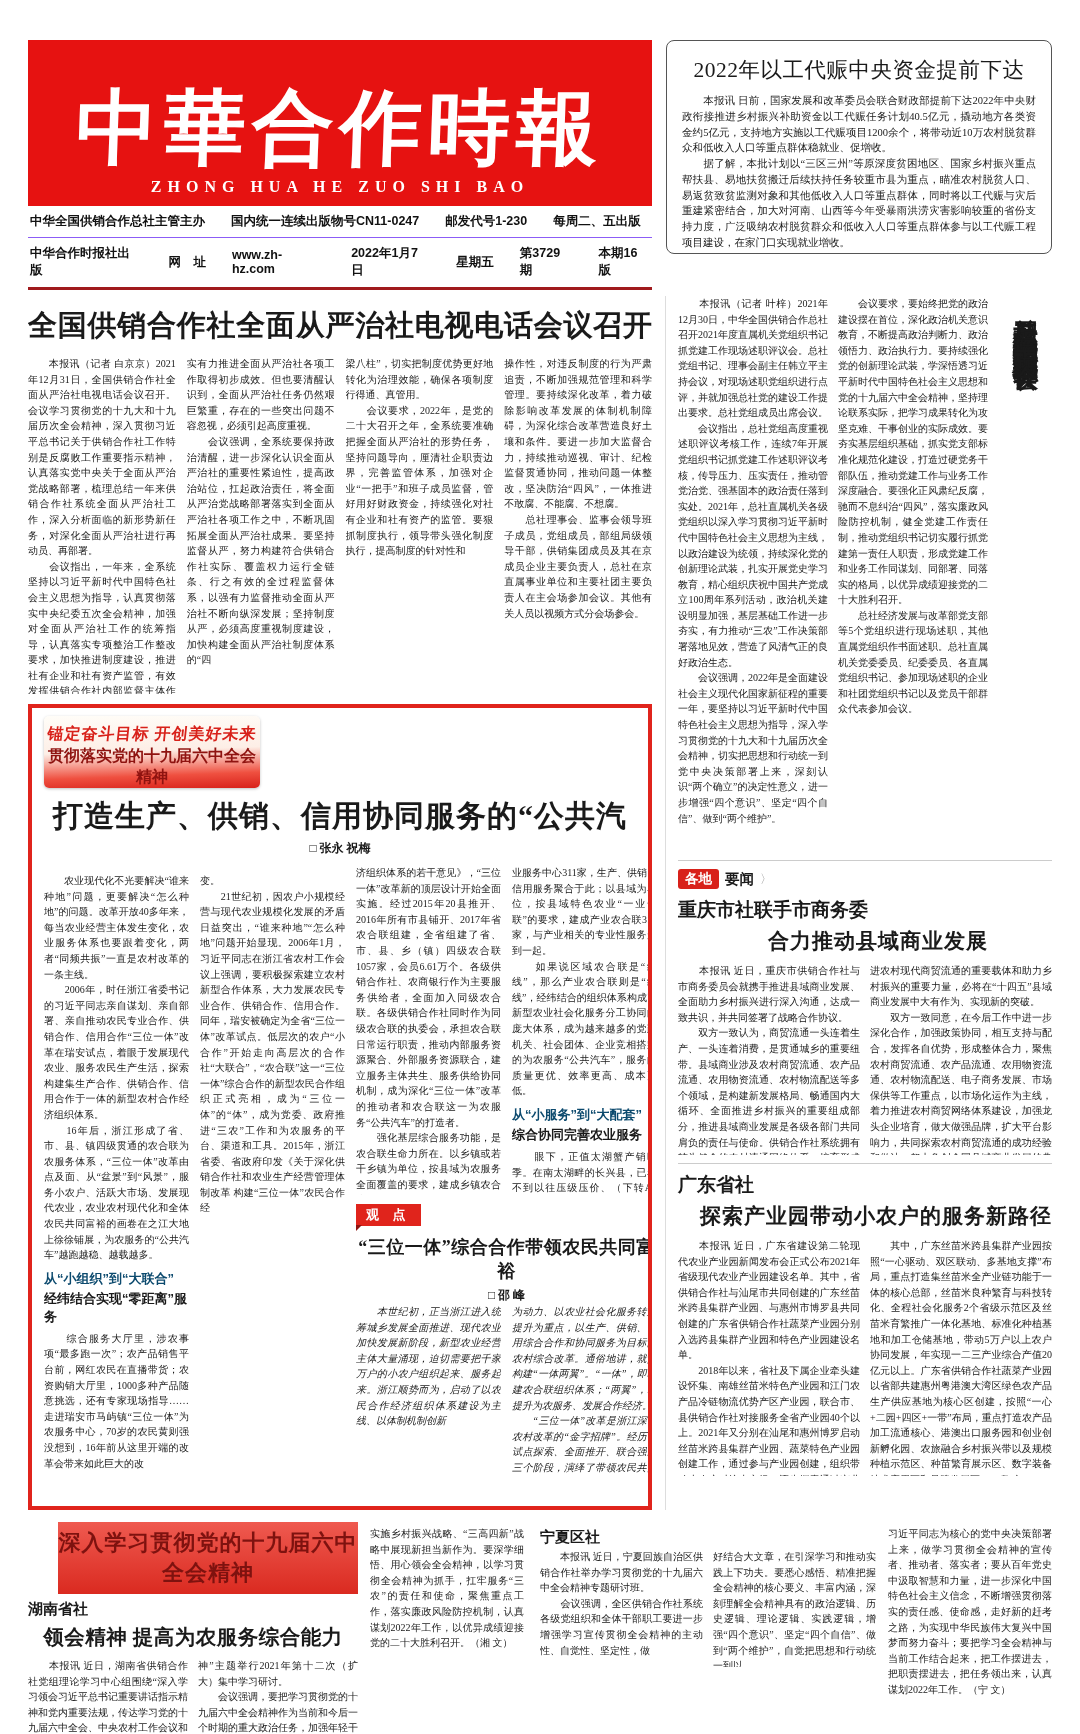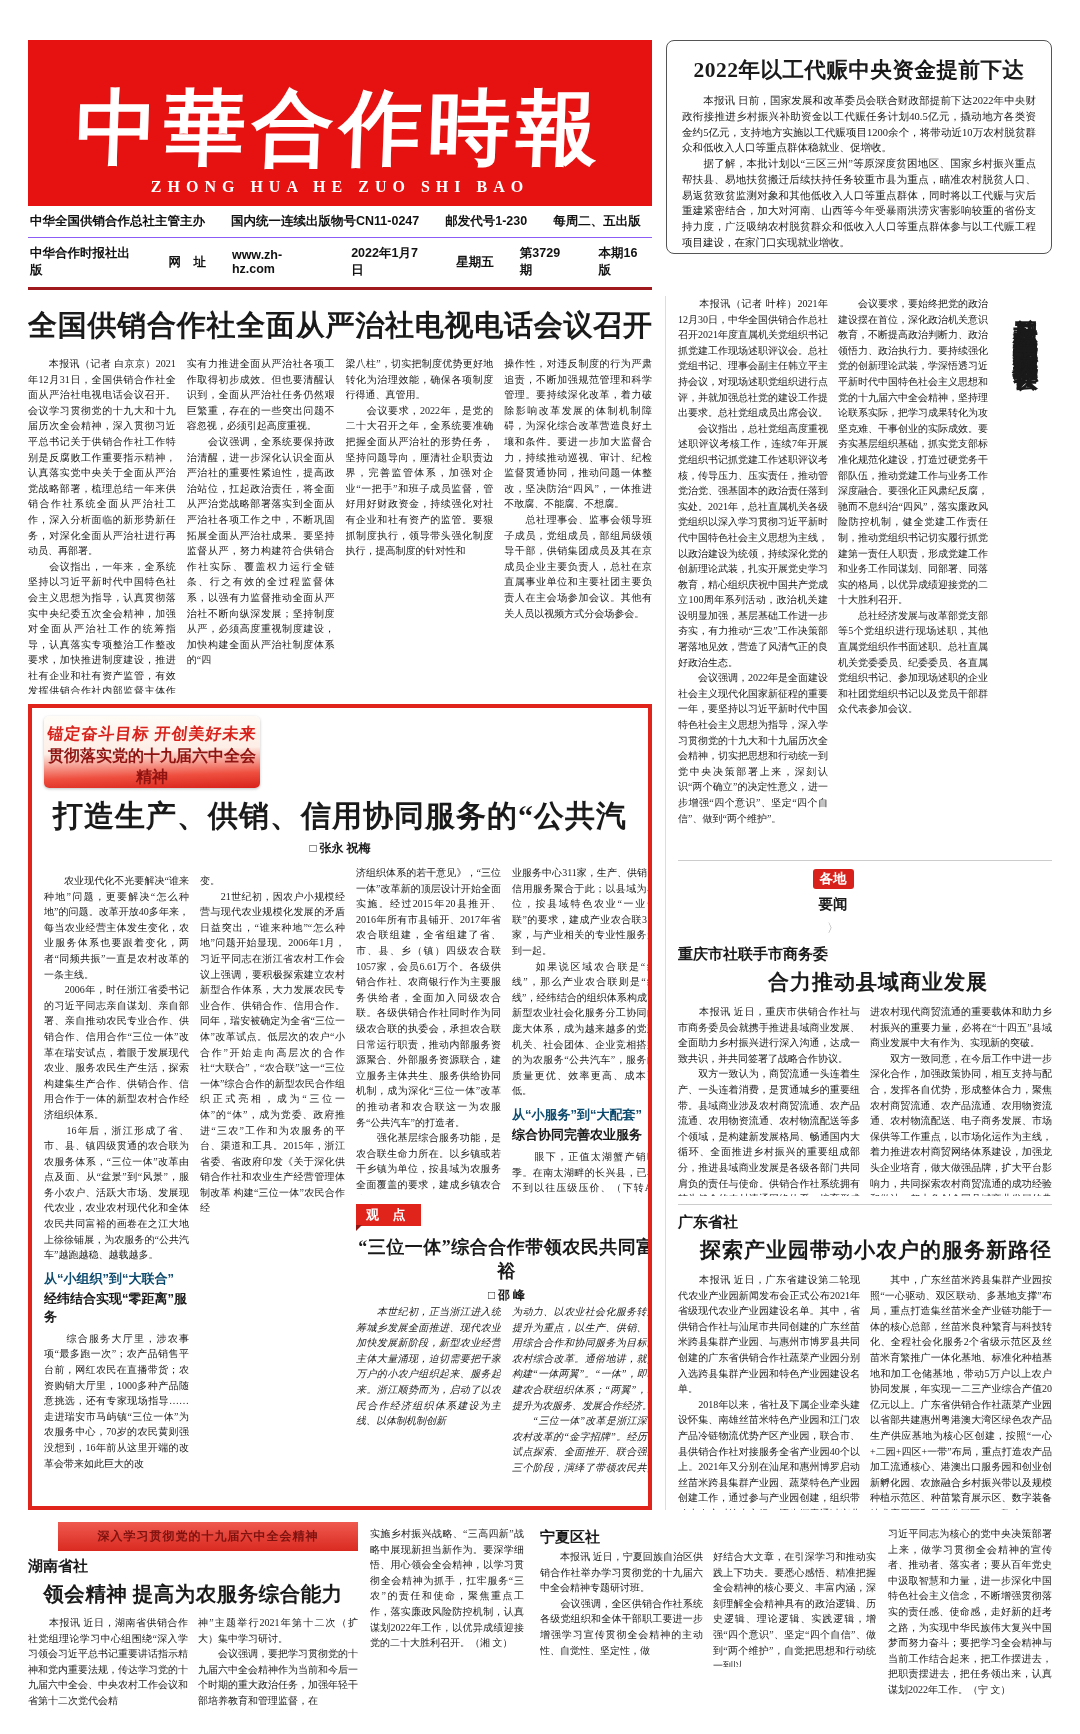--- a/index.html
+++ b/index.html
@@ -10,21 +10,21 @@
   
   .top-row{display:flex;gap:14px;align-items:flex-start;}
   .masthead{width:624px;}
   .masthead-red{background:#e61211;height:166px;display:flex;flex-direction:column;align-items:center;justify-content:flex-end;overflow:hidden;}
   .mast-title{color:#fff;font-weight:bold;font-size:82px;line-height:1.05;letter-spacing:6px;white-space:nowrap;transform:skewX(-2deg);}
   .mast-pinyin{color:#fff;font-size:16px;letter-spacing:6px;margin:6px 0 10px;font-weight:bold;}
   .info-row{display:flex;gap:26px;align-items:center;font-size:12.5px;font-weight:600;padding:7px 2px;color:#111;}
   .info-row.first{border-bottom:1px solid #8b5cf6;}
   .red-rule{height:3px;background:#a01a1d;margin-top:1px;}
   .xinhua-box{width:386px;border:1px solid #555;border-radius:8px;padding:8px 15px;box-sizing:border-box;height:214px;overflow:hidden;}
-  .xinhua-title{font-size:21.5px;font-weight:bold;text-align:center;margin:6px 0 9px;letter-spacing:0.5px;}
+  .xinhua-title{font-size:21.5px;font-weight:normal;text-align:center;margin:6px 0 9px;letter-spacing:0.5px;}
   .xinhua-body{font-size:10.5px;line-height:1.5;text-align:justify;white-space:pre-line;}
   .xinhua-source{text-align:right;font-size:10.5px;font-weight:bold;margin-top:3px;}
   
   .main-row{display:flex;margin-top:6px;}
   .left-zone{width:624px;}
   .main-headline{font-size:29px;font-weight:bold;margin:10px 0 10px;text-align:justify;text-align-last:justify;height:40px;overflow:hidden;}
   .cols{display:flex;gap:11px;}
   .col{flex:1;height:338px;overflow:hidden;}
   .coltext{font-size:10px;line-height:1.56;text-align:justify;white-space:pre-line;}
   
@@ -53,34 +53,34 @@
   .vp-cols{display:flex;gap:11px;}
   .vp-col{width:145px;height:172px;overflow:hidden;font-style:italic;}
   
   .right-zone{flex:1;border-left:1px solid #ddd;margin-left:13px;padding-left:12px;position:relative;}
   .v-headline{position:absolute;top:2px;right:0;width:56px;height:678px;writing-mode:vertical-rl;
               font-size:25px;font-weight:bold;letter-spacing:2px;line-height:54px;overflow:hidden;}
   .zongshe{margin-right:64px;}
   .cols2{display:flex;gap:10px;}
   .zcol{flex:1;height:556px;overflow:hidden;}
   .divider{border:none;border-top:1px solid #ccc;margin:8px 0;}
-  .gedi{display:flex;align-items:center;gap:6px;margin:6px 0 8px;margin-right:64px;flex-direction:column;}
+  .gedi{display:flex;align-items:center;gap:6px;margin:6px 0 8px;margin-right:64px;}
   .gedi-badge{background:#d8211a;color:#fff;font-weight:bold;font-size:13.5px;padding:1px 7px;border-radius:3px;}
   .gedi-label{font-weight:bold;font-size:14.5px;}
   .gedi-arrow{color:#999;font-size:12px;}
-  .sec-kicker{font-weight:bold;font-size:15px;margin:2px 0 4px;}
+  .sec-kicker{font-weight:bold;font-size:19px;margin:2px 0 4px;}
   .sec-headline{font-size:21px;font-weight:bold;text-align:right;margin:4px 0 8px;letter-spacing:1px;}
   .head-wrap{margin-right:64px;}
   .ccol{flex:1;height:192px;overflow:hidden;}
   .gcol{flex:1;height:238px;overflow:hidden;}
   
   .bottom-row{display:flex;gap:16px;margin-top:12px;}
   .hunan{width:496px;display:flex;gap:12px;}
   .hunan-left{width:330px;}
-  .hunan-banner{background:linear-gradient(#ef5a50,#da2a20);color:#7e120f;font-weight:bold;font-size:12px;
+  .hunan-banner{background:linear-gradient(#ef5a50,#da2a20);color:#7e120f;font-weight:bold;font-size:22px;
                 text-align:center;padding:6px 0;letter-spacing:1px;margin-left:30px;}
   .hcol{flex:1;height:118px;overflow:hidden;}
   .side-col{flex:1;height:204px;overflow:hidden;margin-top:4px;}
   .ningxia{flex:1;display:flex;gap:12px;}
   .ningxia-left{width:336px;}
   .bot-kicker{font-weight:bold;font-size:15px;margin:6px 0 2px;}
   .bot-headline{font-size:20.5px;font-weight:bold;text-align:center;margin:4px 0 7px;letter-spacing:0.5px;}
 </style>
 </head>
 <body>

